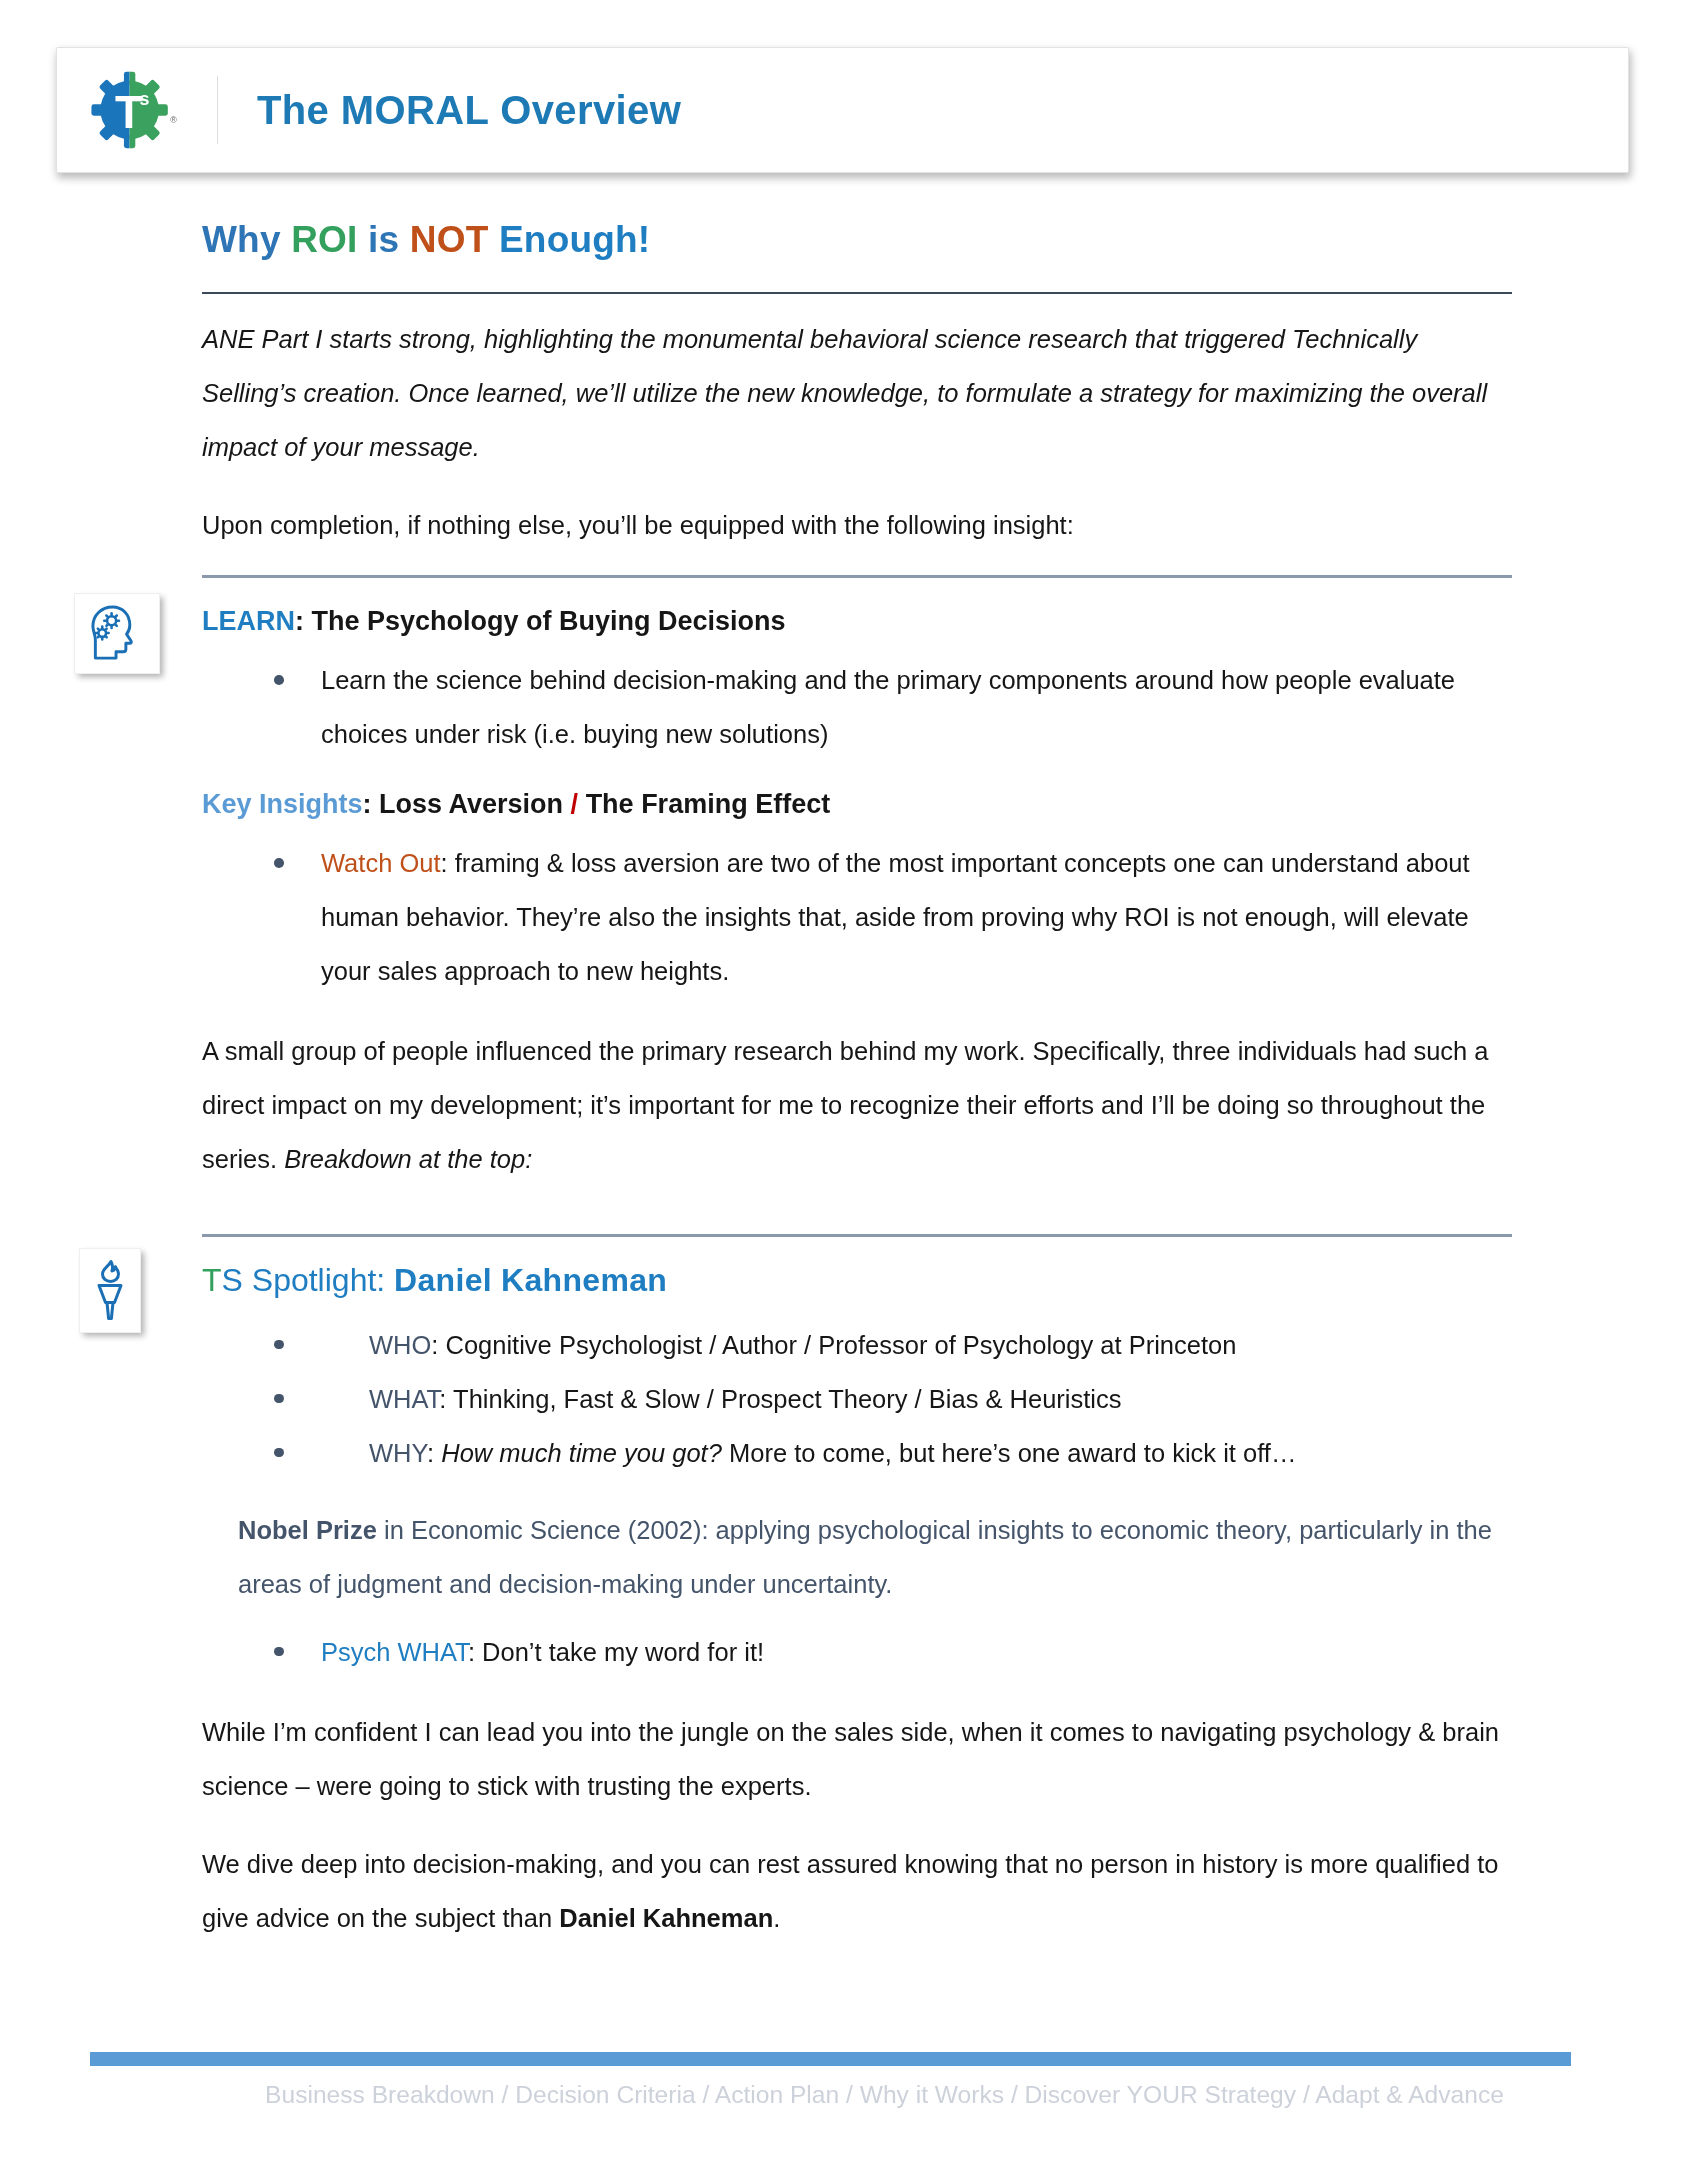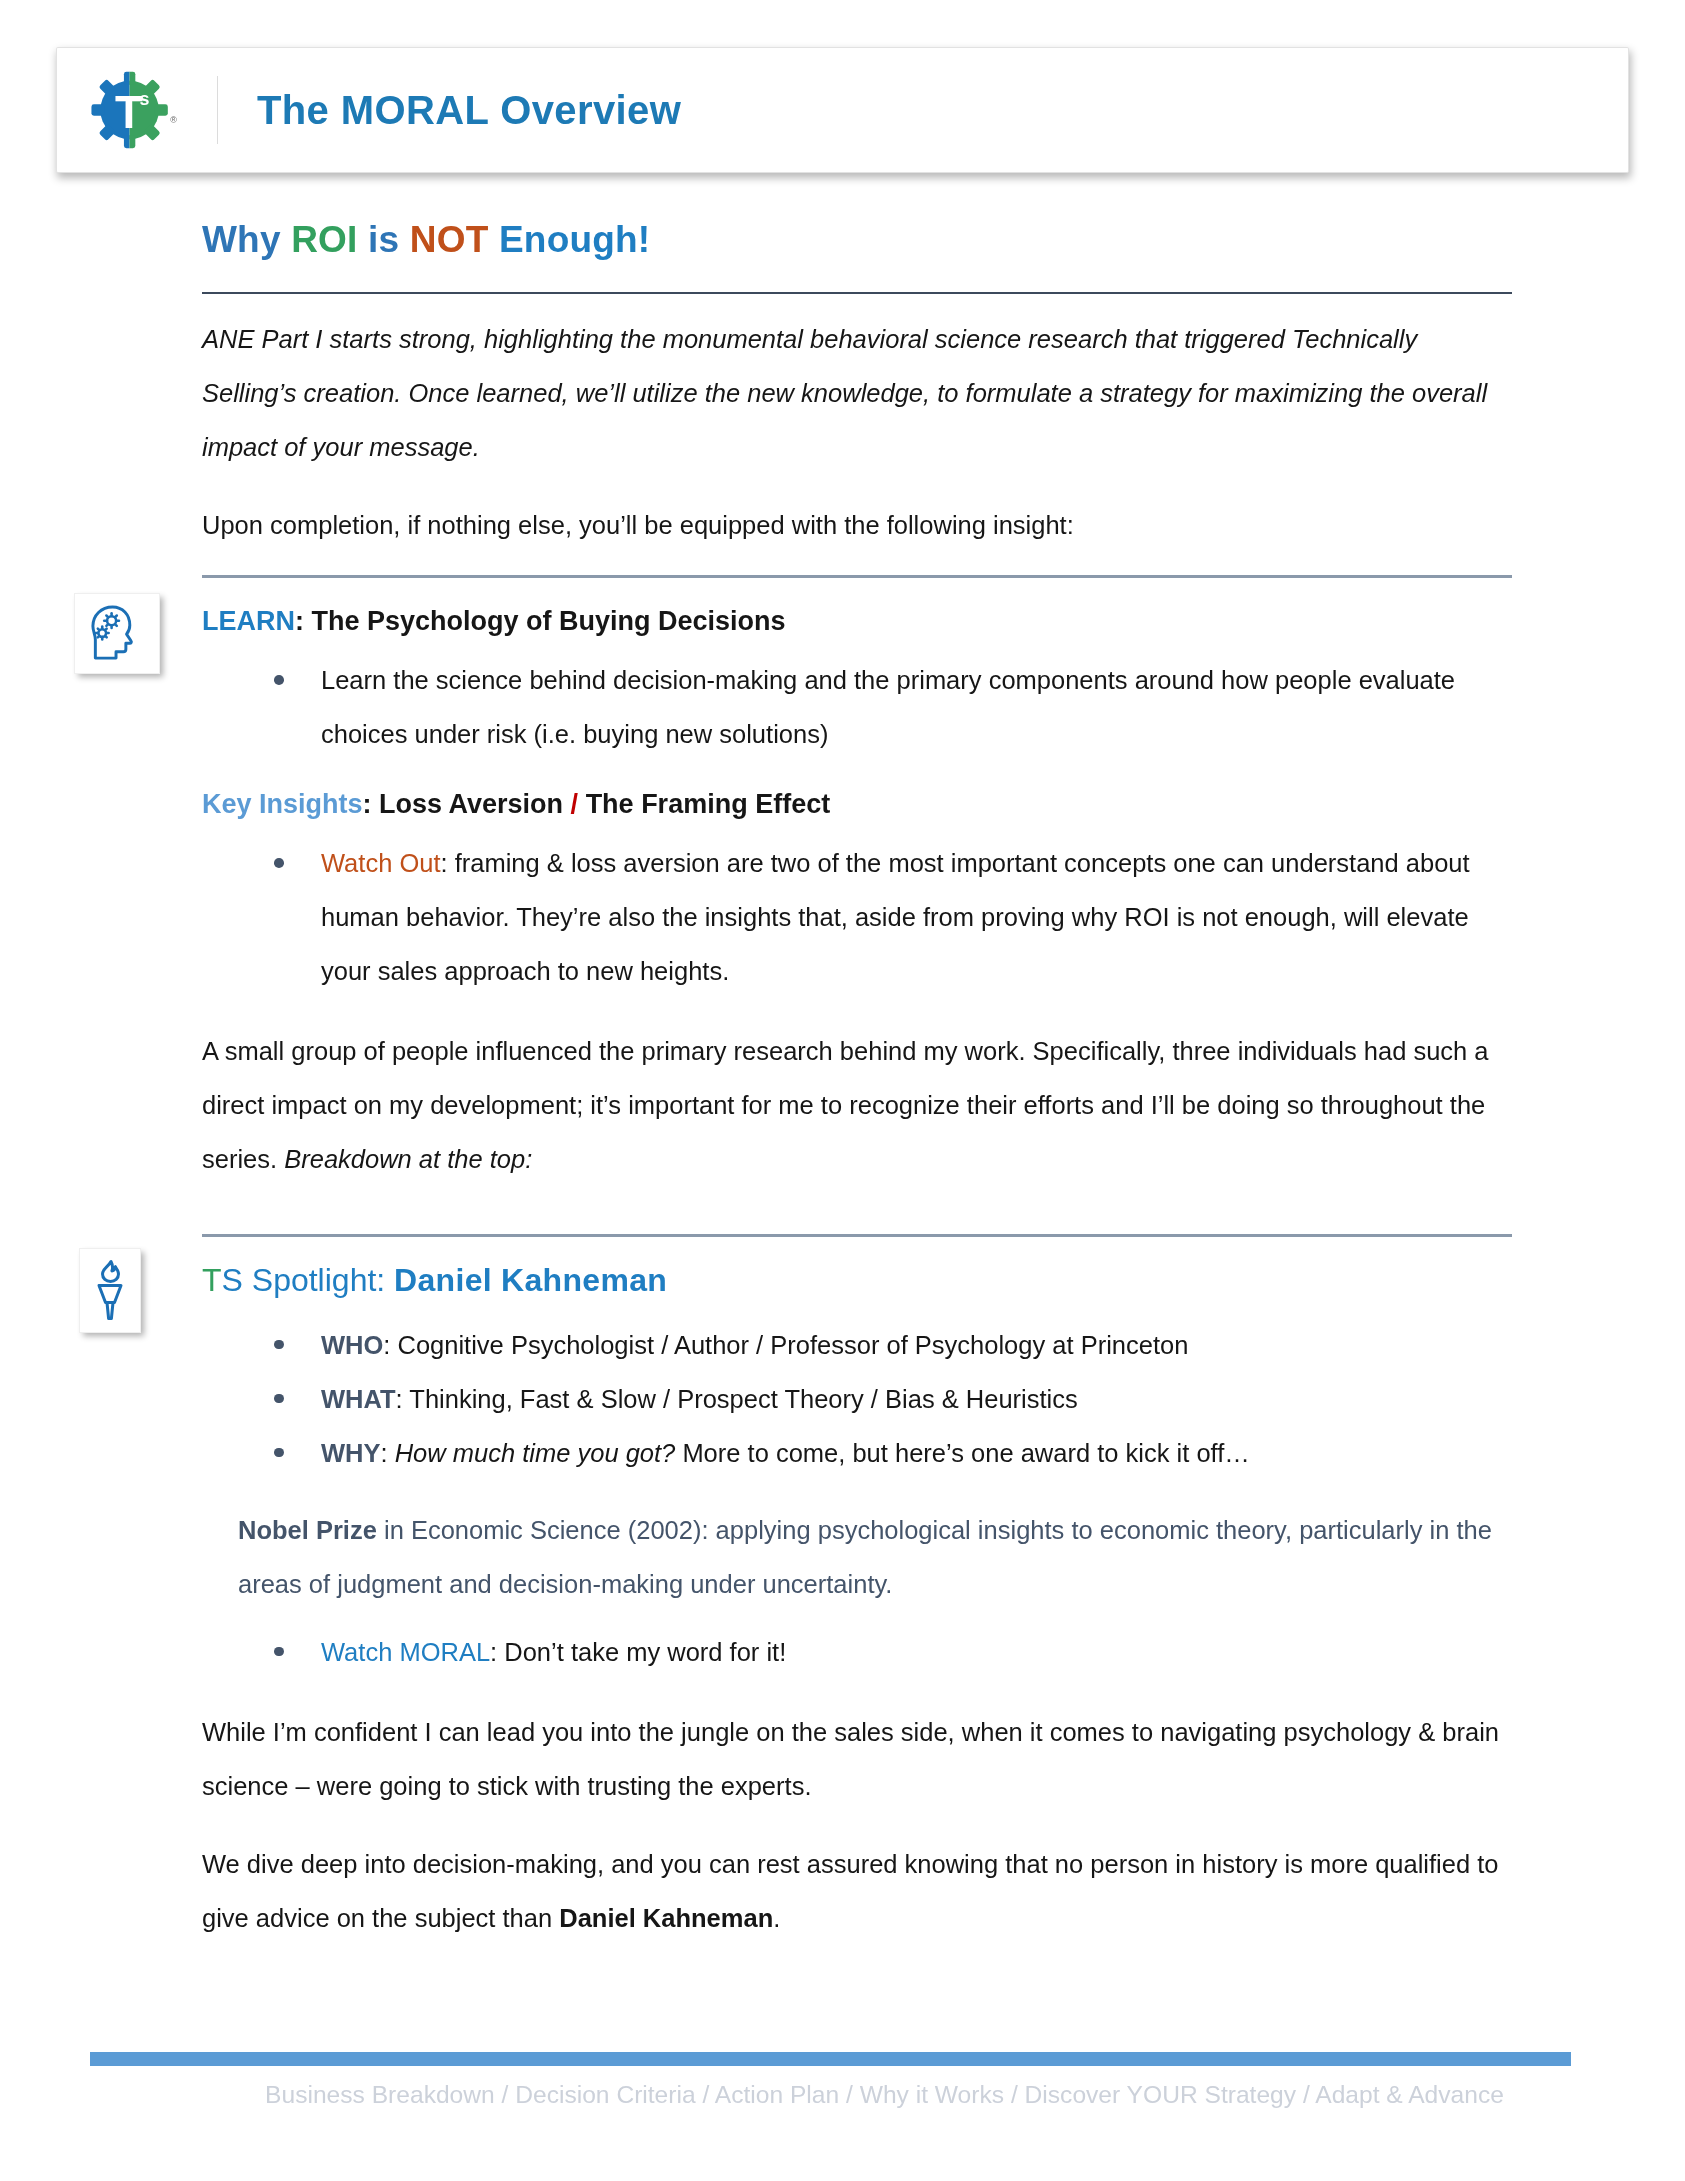--- a/index.html
+++ b/index.html
@@ -67,21 +67,21 @@
   .psych-label { color:var(--blue); }
 
   .spotlight-heading { margin-top:23px; font-size:32px; line-height:40px; font-weight:400; }
   .spot-t { color:var(--green); }
   .spot-s { color:var(--blue); }
   .spot-label { color:var(--blue); }
   .spot-name { color:var(--blue); font-weight:800; letter-spacing:0.3px; }
 
   .spot-list { margin-top:17.6px; }
   li.bullet.spot { margin-top:0; line-height:54px; }
-  .spot-bullet-label { font-weight:700; color:var(--slate); }
+  .spot-bullet-label { font-weight:400; color:var(--slate);margin-left:48px; }
 
   .nobel { margin-top:23px; color:var(--slate);margin-left:36px; }
   .nobel b { color:var(--slate); }
 
   .it { font-style:italic; }
   b, .bold { font-weight:700; }
 
   
   .icon-card {
     position:absolute;
@@ -235,21 +235,21 @@
       <span class="spot-bullet-label">WHY</span><span>: </span><span class="it">How much time you got?</span><span> More to come, but here’s one award to kick it off…</span>
     </li>
   </ul>
 
   <p class="nobel">
     <b>Nobel Prize</b><span> in Economic Science (2002): applying psychological insights to economic theory, particularly in the areas of judgment and decision-making under uncertainty.</span>
   </p>
 
   <ul>
     <li class="bullet">
-      <span class="psych-label">Watch MORAL</span><span>: Don’t take my word for it!</span>
+      <span class="psych-label">Psych WHAT</span><span>: Don’t take my word for it!</span>
     </li>
   </ul>
 
   <p class="p4">While I’m confident I can lead you into the jungle on the sales side, when it comes to navigating psychology &amp; brain science – were going to stick with trusting the experts.</p>
 
   <p class="p5">
     <span>We dive deep into decision-making, and you can rest assured knowing that no person in history is more qualified to give advice on the subject than </span><b>Daniel Kahneman</b><span>.</span>
   </p>
 
 </div>

